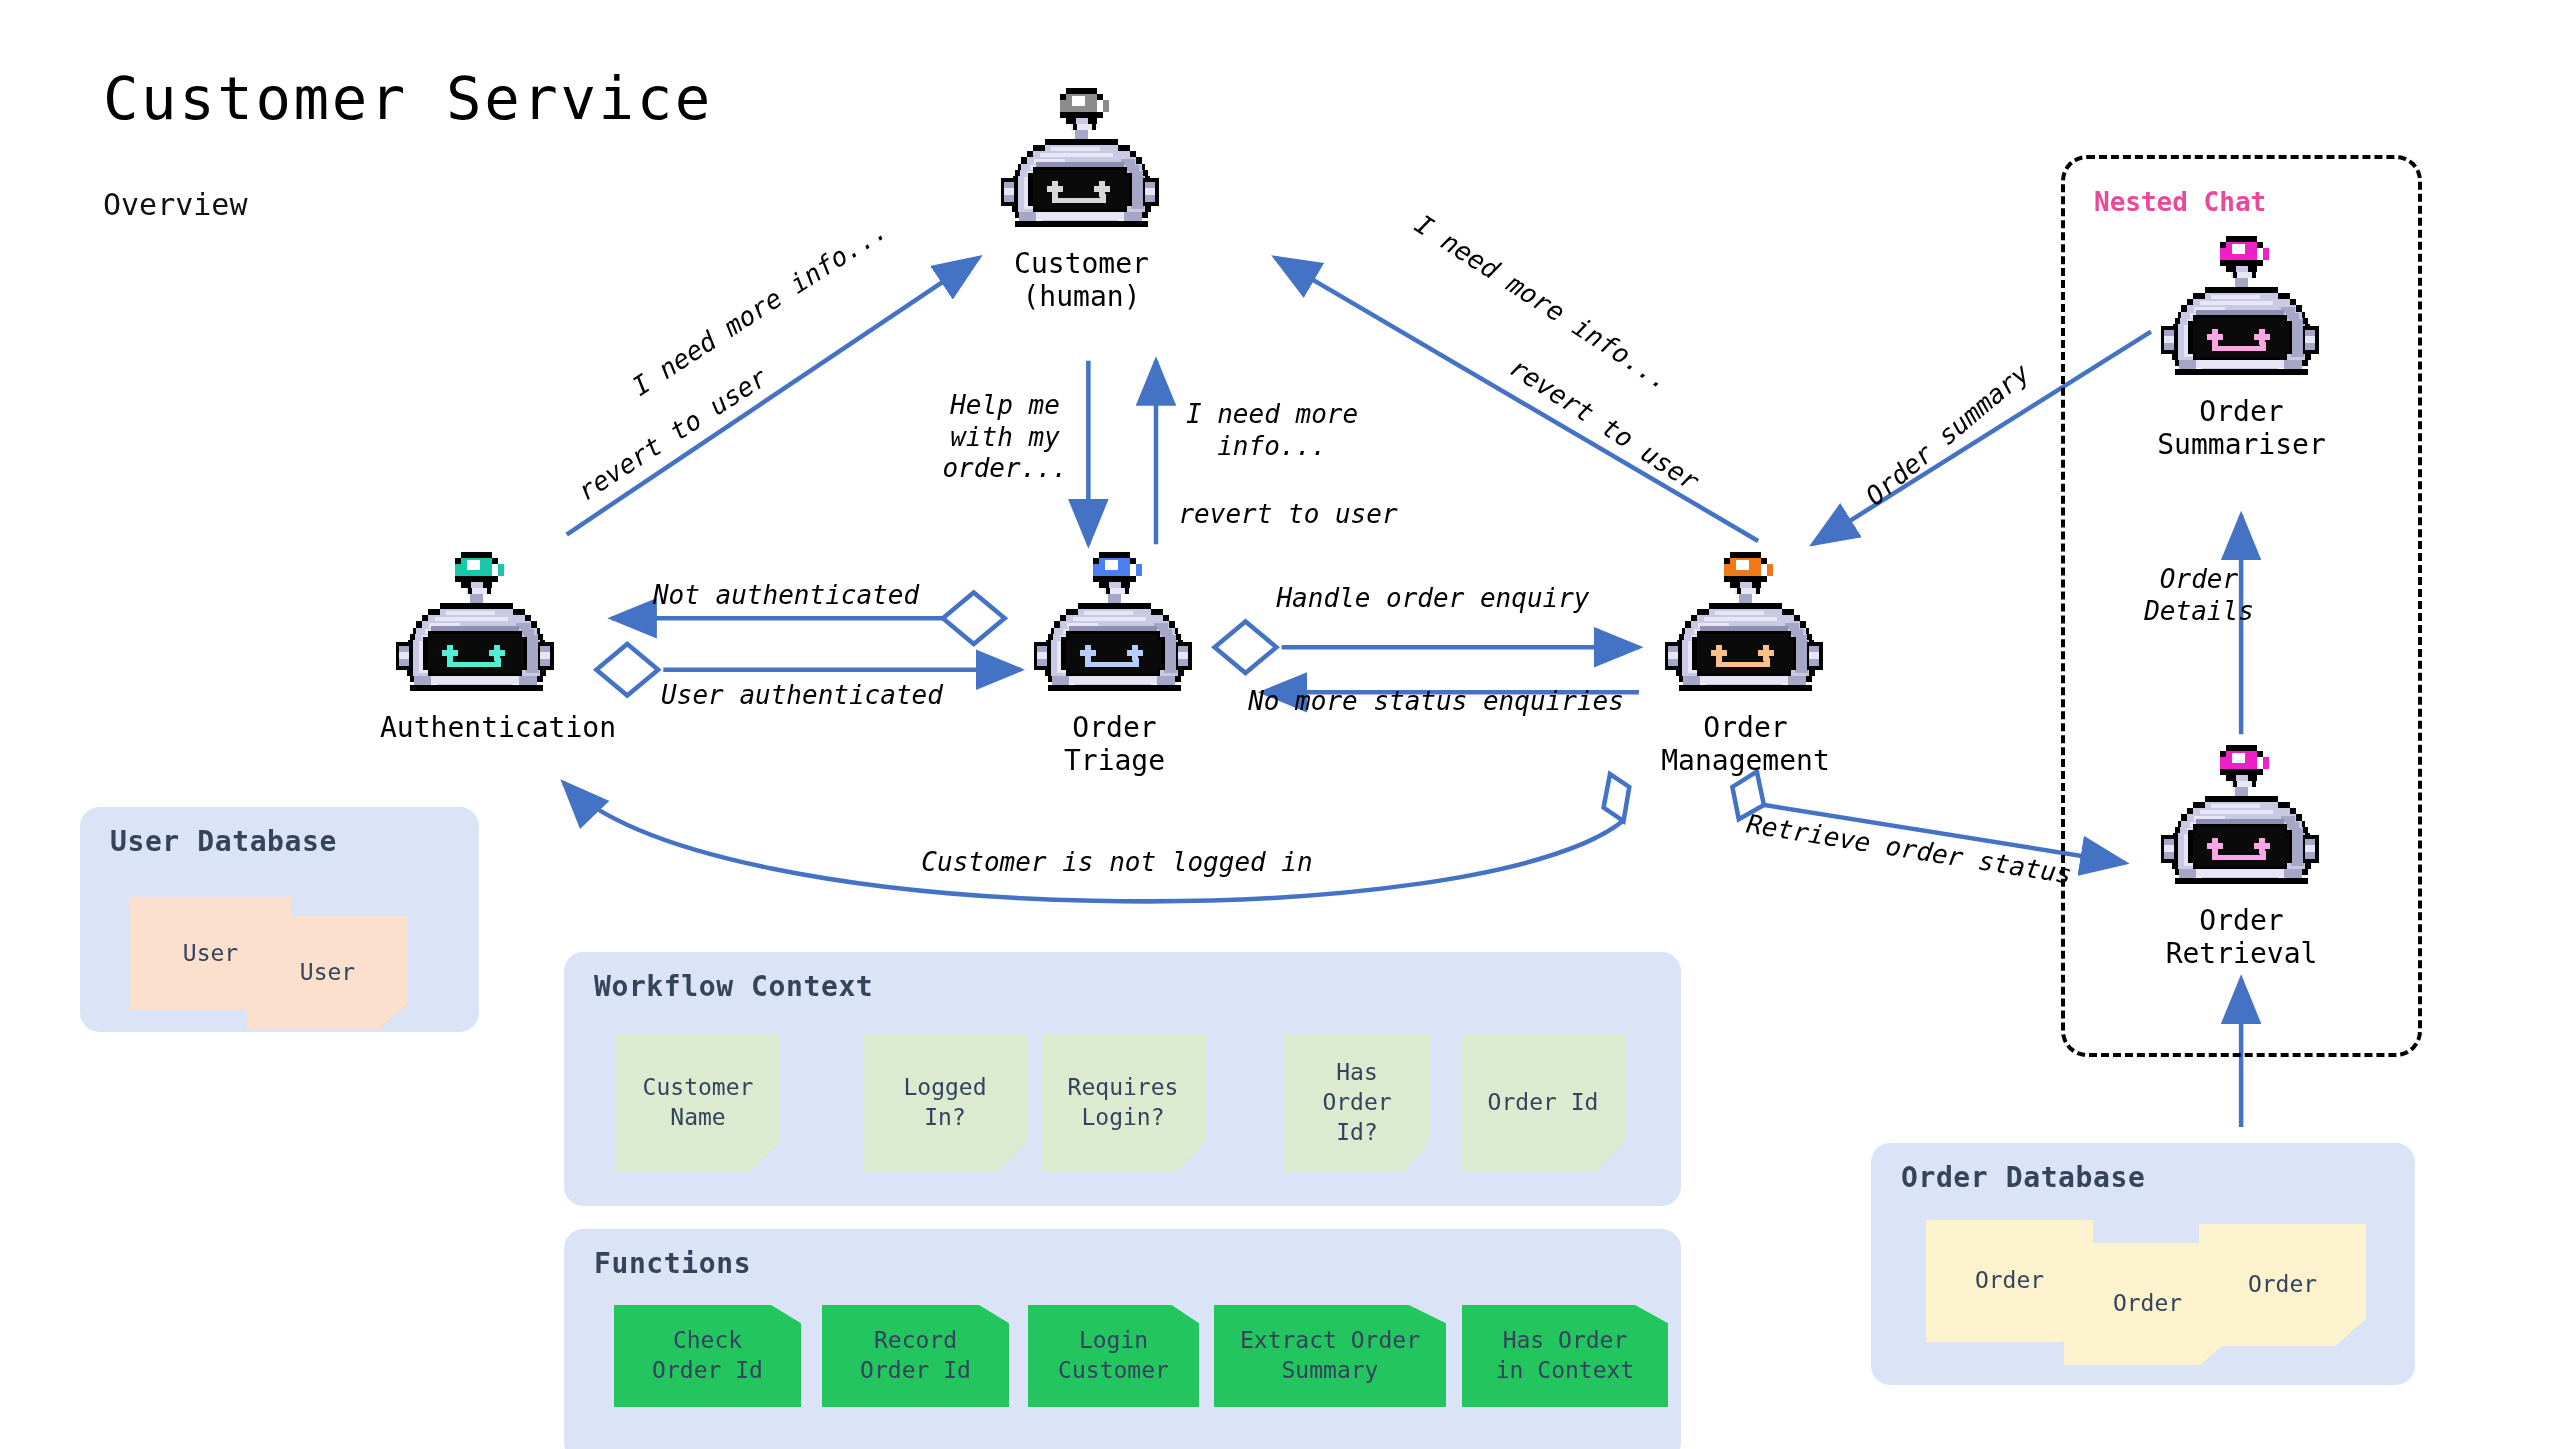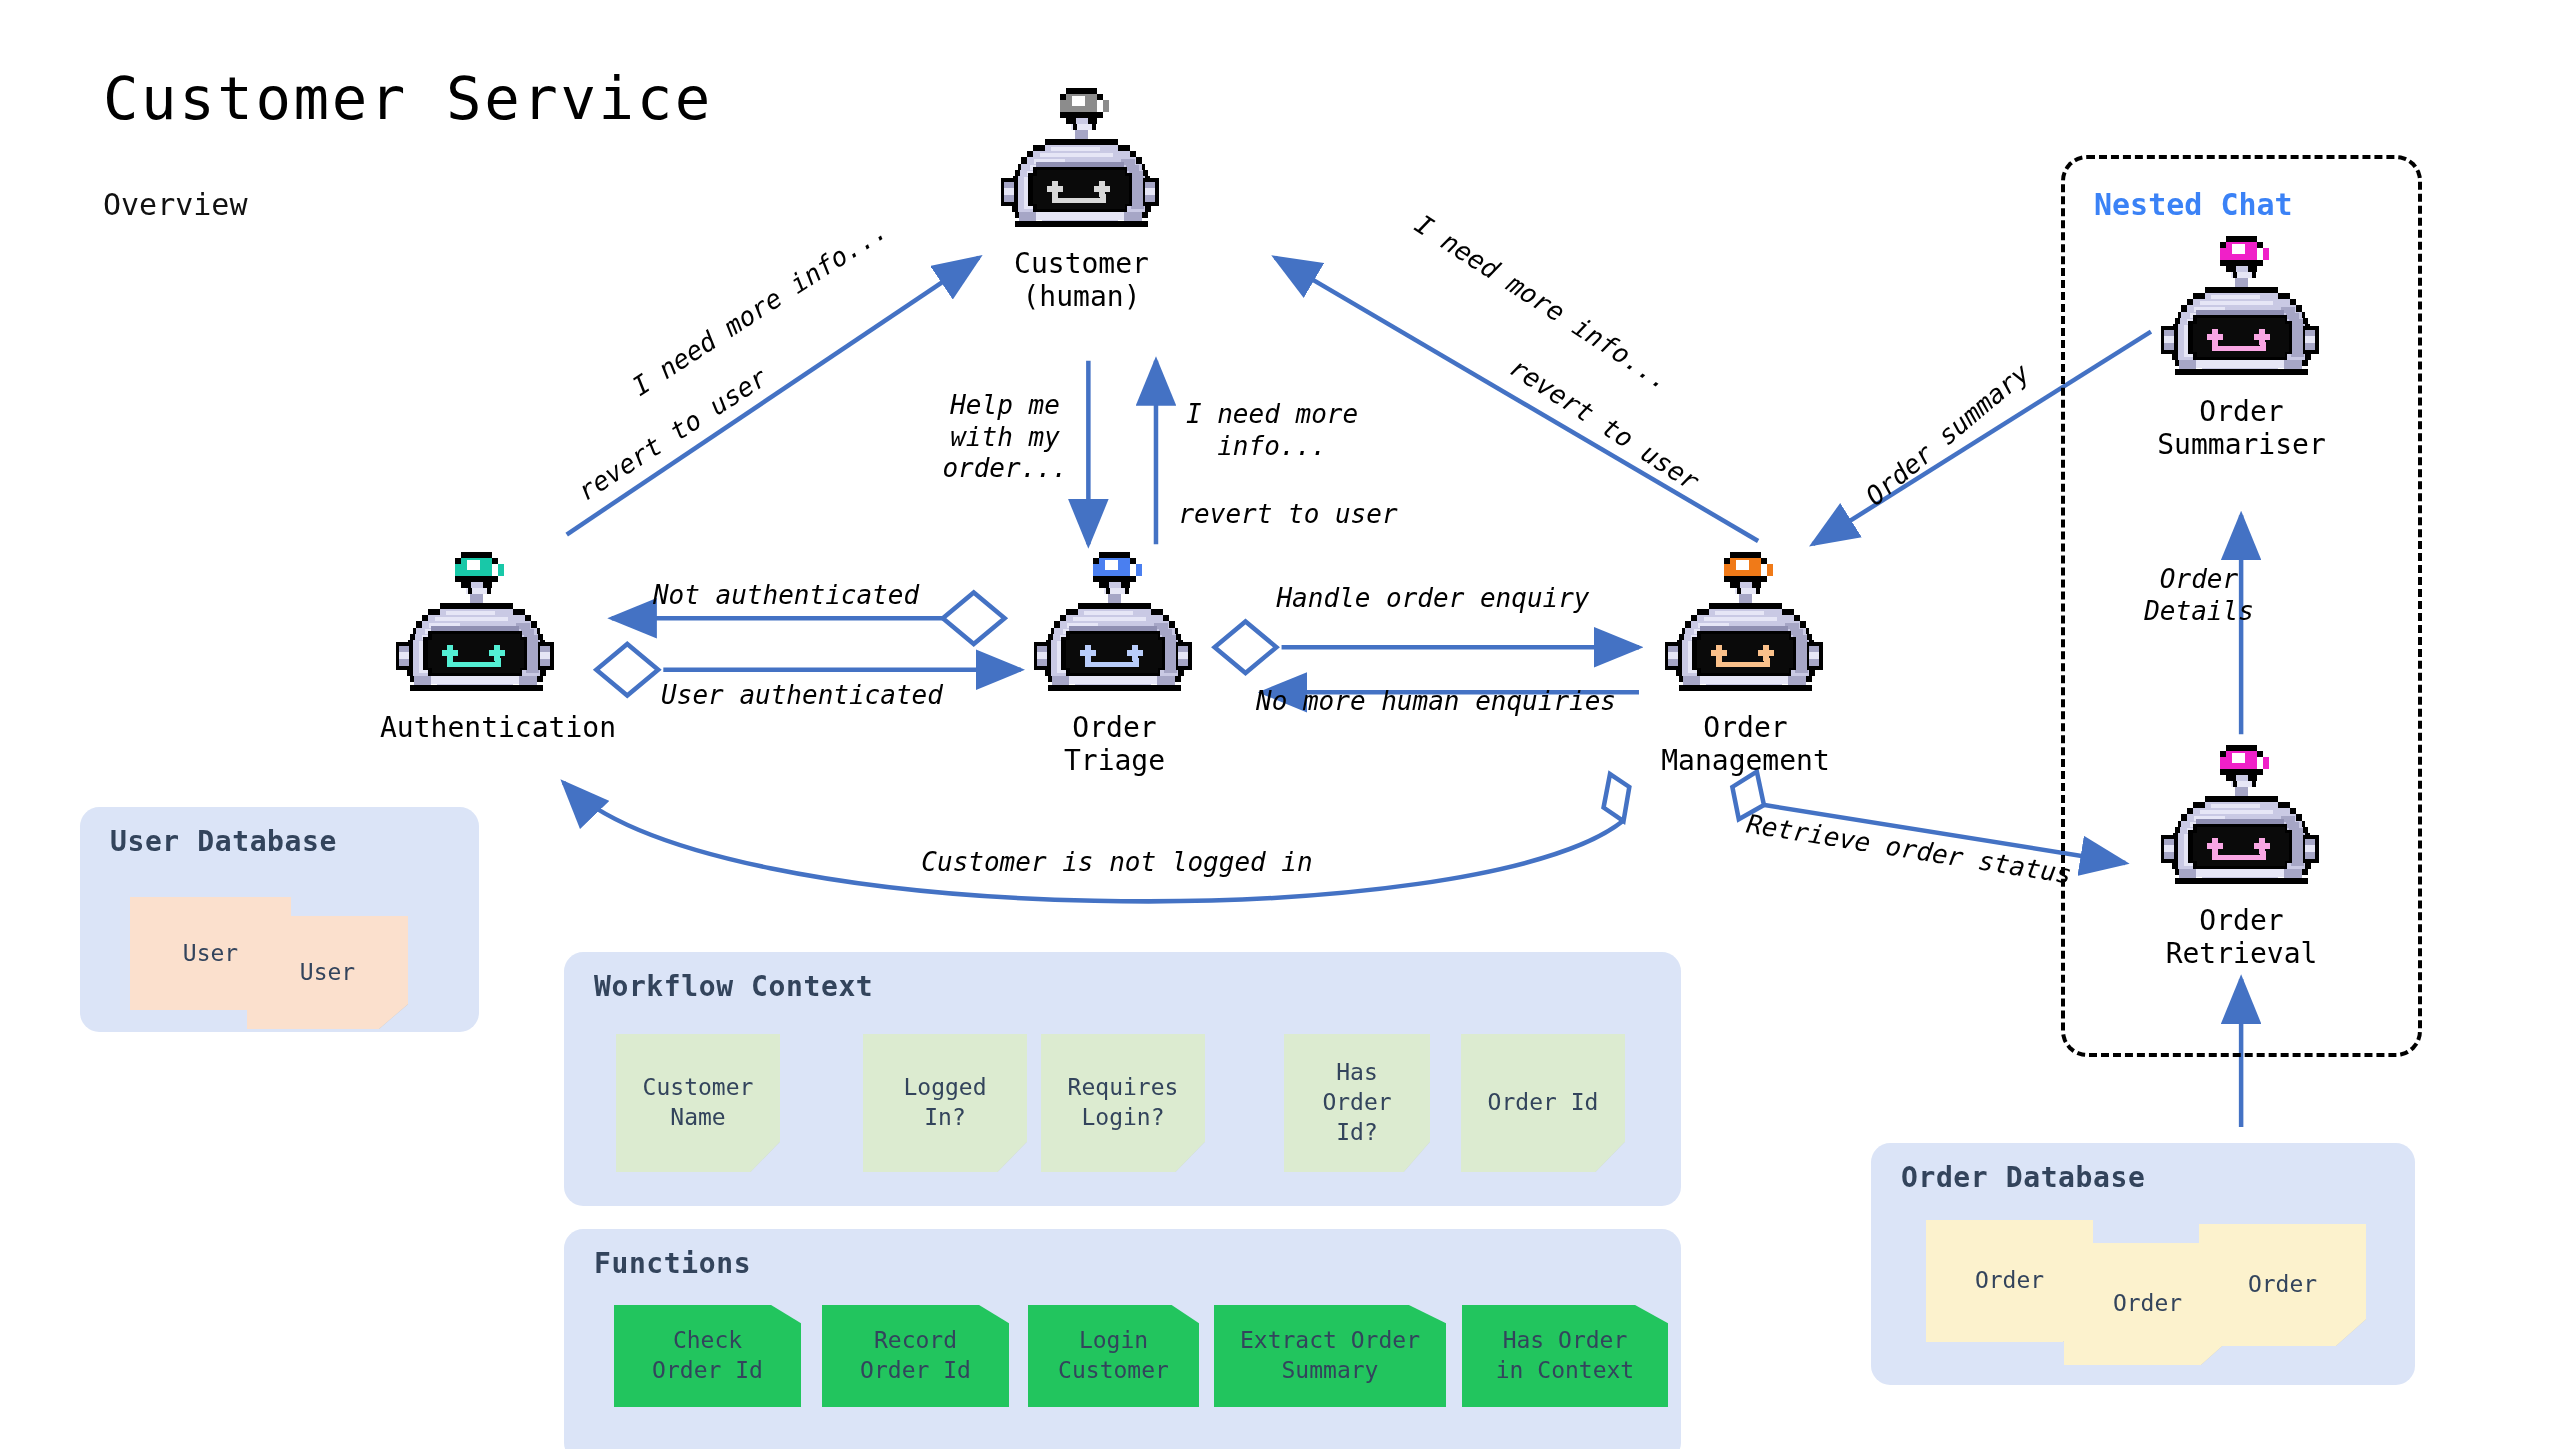--- a/index.html
+++ b/index.html
@@ -53,22 +53,22 @@
   .peach{background:#fbe0cd;}
   .yellow{background:#fcf2cd;}
 
   .dogA{background:#c9d6b8;clip-path:polygon(100% 0,100% 100%,0 100%);}
   .dogB{background:#cbbba6;clip-path:polygon(100% 0,100% 100%,0 100%);}
   .dogC{background:#d9d0ae;clip-path:polygon(100% 0,100% 100%,0 100%);}
 
   
   #nestedbox{position:absolute;left:2061px;top:155px;width:361px;height:902px;
              border:4.5px dashed #000;border-radius:26px;box-sizing:border-box;background:transparent;}
-  #nestedlabel{position:absolute;left:2094px;top:187px;font-size:30px;font-weight:bold;
-               color:#3b82f6;white-space:nowrap;
+  #nestedlabel{position:absolute;left:2094px;top:187px;font-size:26px;font-weight:bold;
+               color:#ec4899;white-space:nowrap;
                font-family:"DejaVu Sans Mono","Liberation Mono",monospace;}
 </style>
 </head>
 <body>
 
 <div id="stage">
 
   <div class="abs" id="title">Customer Service</div>
   <div class="abs" id="subtitle">Overview</div>
 
@@ -569,21 +569,21 @@
 with my
 order...</div>
       <div class="elabel" style="left: 1272px; top: 431px; transform: translate(-50%, -50%) rotate(0deg);">I need more
 info...</div>
       <div class="elabel" style="left: 1288px; top: 515px; transform: translate(-50%, -50%) rotate(0deg);">revert to user</div>
       <div class="elabel" style="left: 1542px; top: 303px; transform: translate(-50%, -50%) rotate(33deg);">I need more info...</div>
       <div class="elabel" style="left: 1604px; top: 425px; transform: translate(-50%, -50%) rotate(33deg);">revert to user</div>
       <div class="elabel" style="left: 786px; top: 596px; transform: translate(-50%, -50%) rotate(0deg);">Not authenticated</div>
       <div class="elabel" style="left: 802px; top: 696px; transform: translate(-50%, -50%) rotate(0deg);">User authenticated</div>
       <div class="elabel" style="left: 1433px; top: 599px; transform: translate(-50%, -50%) rotate(0deg);">Handle order enquiry</div>
-      <div class="elabel" style="left: 1436px; top: 702px; transform: translate(-50%, -50%) rotate(0deg);">No more human enquiries</div>
+      <div class="elabel" style="left: 1436px; top: 702px; transform: translate(-50%, -50%) rotate(0deg);">No more status enquiries</div>
       <div class="elabel" style="left: 1117px; top: 863px; transform: translate(-50%, -50%) rotate(0deg);">Customer is not logged in</div>
       <div class="elabel" style="left: 1948px; top: 435px; transform: translate(-50%, -50%) rotate(-40deg);">Order summary</div>
       <div class="elabel" style="left: 1909px; top: 850px; transform: translate(-50%, -50%) rotate(9deg);">Retrieve order status</div>
       <div class="elabel" style="left: 2199px; top: 596px; transform: translate(-50%, -50%) rotate(0deg);">Order
 Details</div>
     </div>
 
   <div class="panel" id="userdb" style="left:80px;top:807px;width:399px;height:225px;">
     <div class="ptitle">User Database</div>
     <div class="card peach fold-br" style="left:50px;top:90px;width:161px;height:113px;">

